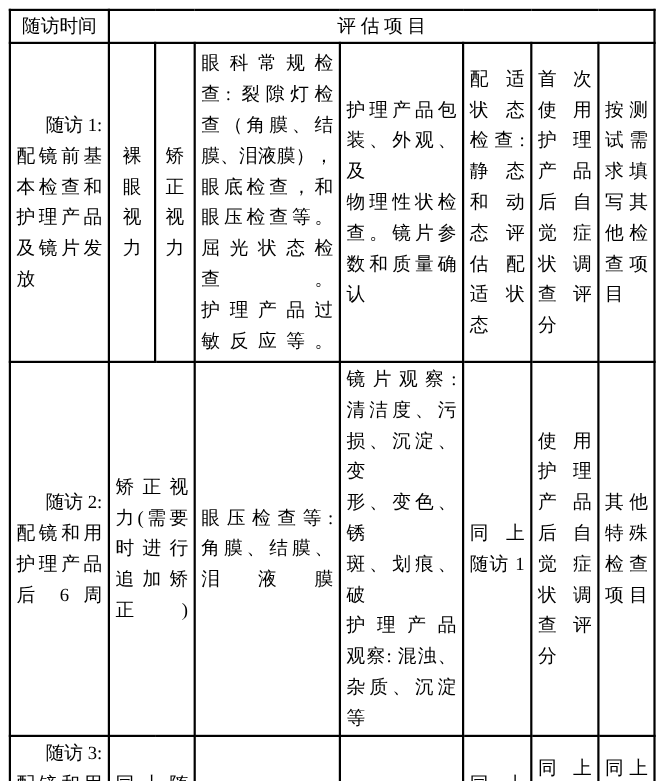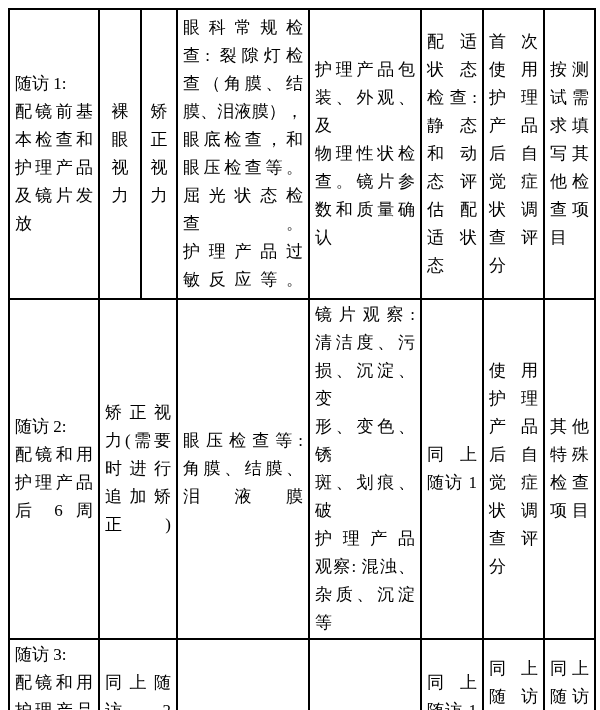--- a/index.html
+++ b/index.html
@@ -2,38 +2,46 @@
 <html><head>
 <meta charset="utf-8">
 <style>
   html,body{margin:0;padding:0;background:#ffffff;}
   body{width:600px;height:710px;font-family:"Liberation Serif","DejaVu Serif",serif;color:#000;}
   table{border-collapse:collapse;table-layout:fixed;margin:8px 0 0 8px;}
   td{border:2px solid #000;vertical-align:middle;padding:1px 5px;font-size:17px;line-height:28px;overflow:hidden;}
   .hd{text-align:center;font-size:17px;line-height:26px;}
   .jc{white-space:pre-line;text-align:justify;text-align-last:justify;}
   .vc{white-space:pre-line;text-align:center;}
-  .lbl{text-align:left;text-align-last:auto;white-space:pre-line;}
+  .lbl{text-align:right;text-align-last:auto;white-space:pre-line;}
 </style>
 </head>
 <body>
 
 <table>
   <colgroup>
     <col style="width:90px">
       <col style="width:42px">
       <col style="width:36px">
     <col style="width:132px">
       <col style="width:112px">
       <col style="width:62px">
     <col style="width:61px">
       <col style="width:51px">
   </colgroup>
 
   <tbody>
+      <tr style="height:28px">
+    <td class="hd">
+      <div>随访时间</div>
+    </td>
+    <td class="hd" colspan="7">
+      <div>评 估 项 目</div>
+    </td>
+  </tr>
 
   <tr style="height:290px">
     <td>
       <div class="lbl">随访 1:</div>
       <div class="jc">配镜前基
 本检查和
 护理产品
 及镜片发
 放</div>
     </td>

